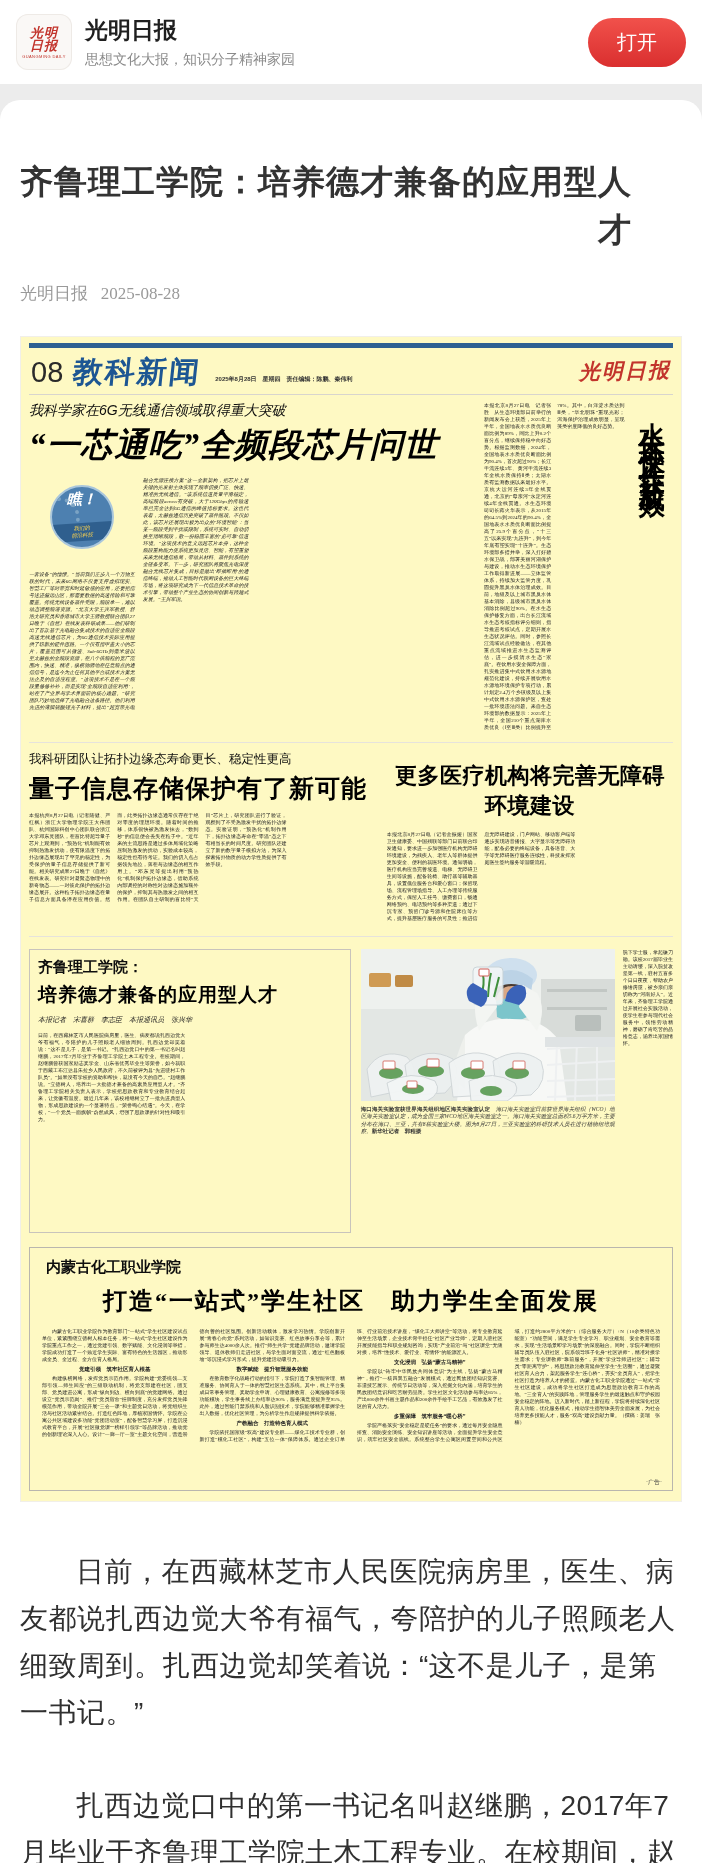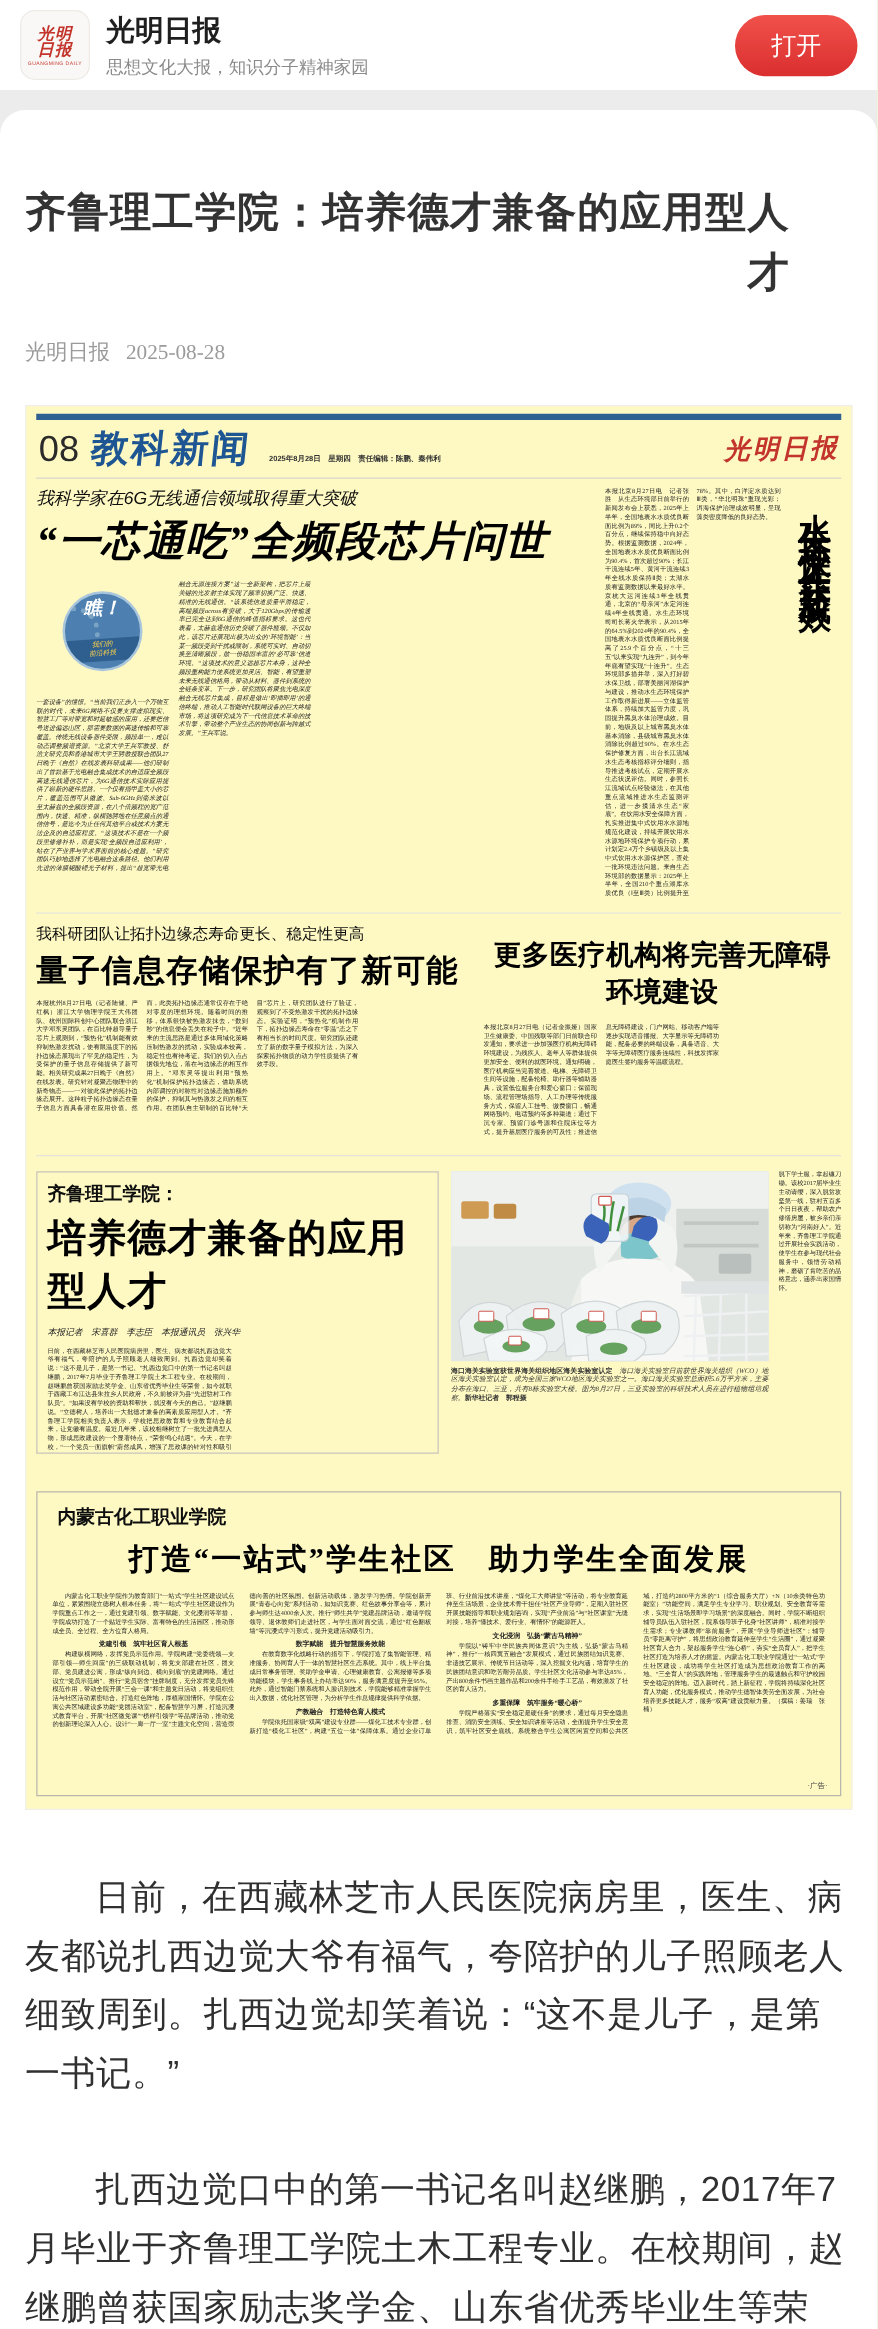--- a/index.html
+++ b/index.html
@@ -1,20 +1,20 @@
 <!DOCTYPE html>
 <html><head>
 <meta charset="utf-8">
 <style>
   * { box-sizing: border-box; margin: 0; padding: 0; }
   html,body { width:702px; }
   body { background:#ececec; font-family:"Liberation Sans",sans-serif; color:#222; }
 
   
-  .app-header { background:#fff; height:72px; display:flex; align-items:center; padding:0 16px; }
+  .app-header { background:#fff; height:84px; display:flex; align-items:center; padding:0 16px; }
   .app-icon { width:56px; height:56px; border-radius:12px; background:#faf8f6; box-shadow:inset 0 0 0 1px #eeeae6;
               display:flex; flex-direction:column; align-items:center; justify-content:center; flex:0 0 auto; }
   .app-icon .cn { color:#c2342c; font-weight:700; font-size:13px; line-height:13px;
                   font-family:"Liberation Serif",serif; font-style:italic; letter-spacing:1px; text-align:center; }
   .app-icon .en { color:#c2342c; font-size:4px; margin-top:2px; letter-spacing:.4px; }
   .app-head-text { margin-left:13px; min-width:0; }
   .app-title { font-size:23px; font-weight:700; color:#1f1f1f; }
   .app-sub { font-size:14px; color:#8a8a8a; margin-top:5px; }
   .open-btn { margin-left:auto; background:linear-gradient(180deg,#f1514b,#da2f2f); color:#fff; font-size:20px;
               padding:11px 29px; border-radius:27px; border:none; font-family:inherit; }
@@ -63,23 +63,23 @@
   .row-b { display:flex; padding:8px 0 9px; border-bottom:1px solid #e6e3dc; }
   .quantum-block { width:348px; }
   .q-kicker { font-size:12.5px; }
   .q-head { font-size:25px; margin:4px 0 7px; letter-spacing:1px; }
   .q-text { height:92px; column-count:4; column-gap:7px; }
   .medical-block { width:288px; margin-left:12px; }
   .m-head { font-size:22px; text-align:center; margin:10px 0 10px; letter-spacing:.5px; }
   .m-text { height:96px; column-count:3; column-gap:7px; }
 
   .row-c { display:flex; padding:12px 0 8px; }
-  .qilu-box { width:332px; border:1px solid #c8c4bc; padding:8px 8px 6px; height:226px; overflow:hidden; }
+  .qilu-box { width:332px; border:1px solid #c8c4bc; padding:8px 8px 6px; height:284px; overflow:hidden; }
   .qilu-label { font-size:15px; font-weight:700; color:#0e0e0e; }
-  .qilu-head { font-size:31px; margin:5px 0 7px; letter-spacing:1px; }
+  .qilu-head { font-size:19px; margin:5px 0 7px; letter-spacing:1px; }
   .qilu-byline { font-size:7px; color:#222; margin-bottom:7px; font-style:italic; }
   .qilu-text { height:146px; column-count:2; column-gap:9px; }
   .photo-wrap { width:254px; margin-left:10px; }
   .photo-svg { width:254px; height:152px; display:block; background:#e8eae7; }
   .caption { margin-top:5px; font-size:5.5px; line-height:7.5px; color:#333; text-align:justify;
              font-family:"Liberation Serif",serif; font-style:italic; }
   .caption b { font-style:normal; font-weight:700; }
   .caption .credit { font-weight:700; font-style:normal; }
   .qilu-right { width:52px; margin-left:8px; }
   .qilu-right .tiny { height:242px; column-count:1; }

